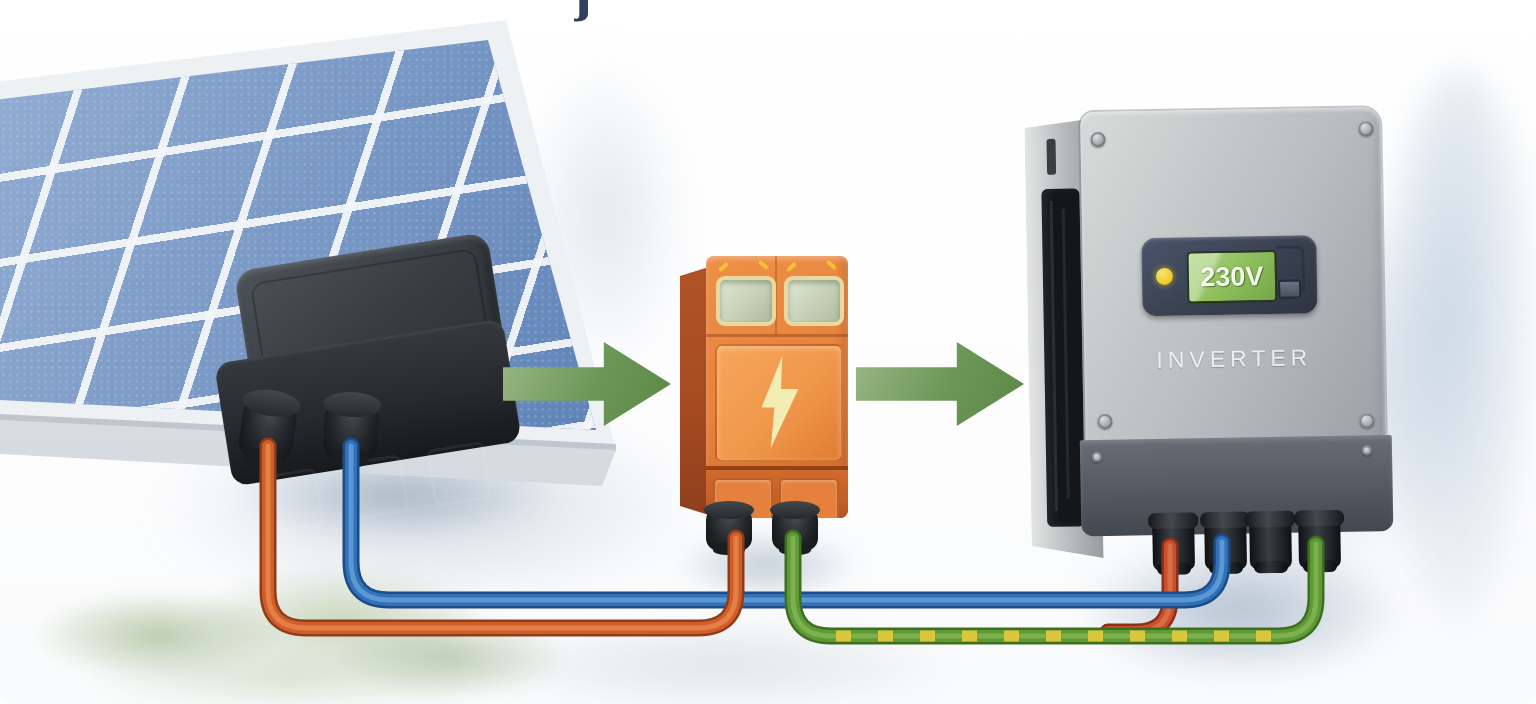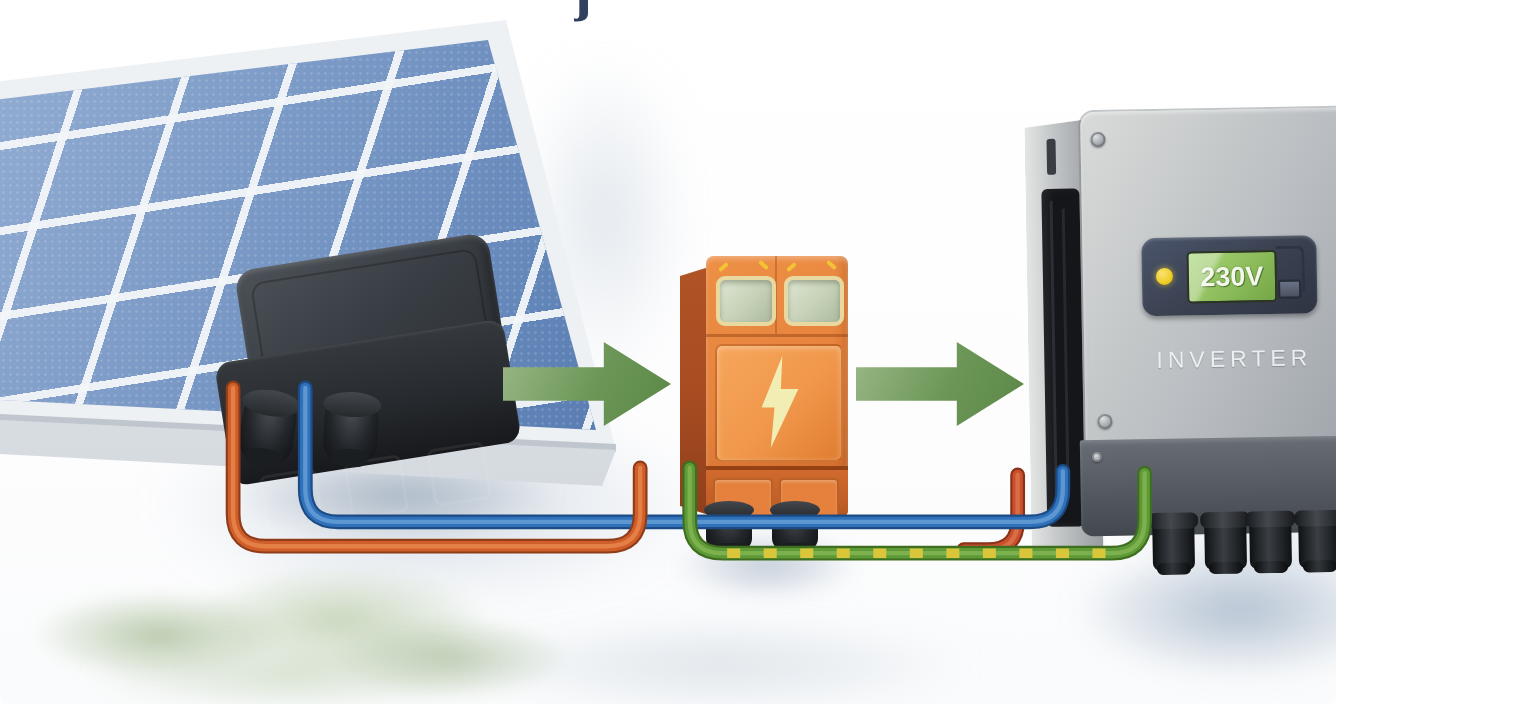--- a/index.html
+++ b/index.html
@@ -1,16 +1,16 @@
 <!DOCTYPE html>
 <html style="--wire-orange: #cf5e2a; --wire-blue: #2f72bb; --wire-green: #5f9a39; --wire-stripe: #d9c63a; --wire-red: #c8502e; --arrow-green: #6b9657; --spd-orange: #e5813c; --spd-side: #a84c22; --spd-panel: #f0974b; --bolt-yellow: #f2edb2; --panel-blue: #6487ba; --panel-frame: #eef1f4; --box-dark: #2c3035; --inverter-gray: #b9bdc2; --inverter-band: #585d65; --lcd-green: #8abb58; --led-yellow: #f0cd28;"><head>
 <meta charset="utf-8">
 <style>
   html,body{margin:0;padding:0;background:#ffffff;font-family:"Liberation Sans",sans-serif;}
-  .canvas{position:relative;width:1336px;height:704px;overflow:hidden;
+  .canvas{position:relative;width:1536px;height:704px;overflow:hidden;
     background:linear-gradient(180deg,#ffffff 0%,#fdfdfe 60%,#fafbfc 100%);border-radius:10px;}
   .abs{position:absolute;}
   
   .wash{position:absolute;border-radius:50%;pointer-events:none;}
   .wash-right{left:1386px;top:70px;width:150px;height:560px;background:radial-gradient(ellipse at 45% 40%,rgba(168,190,210,.55),rgba(190,205,220,.25) 60%,transparent 75%);filter:blur(18px);}
   .wash-inverter{left:1070px;top:170px;width:420px;height:430px;background:radial-gradient(ellipse,rgba(150,172,195,.45),transparent 70%);filter:blur(24px);}
   .wash-under-inverter{left:1070px;top:540px;width:340px;height:140px;background:radial-gradient(ellipse,rgba(118,144,172,.55),transparent 70%);filter:blur(14px);}
   .wash-center{left:150px;top:400px;width:560px;height:210px;background:radial-gradient(ellipse,rgba(158,176,194,.42),transparent 70%);filter:blur(20px);}
   .wash-panelside{left:520px;top:50px;width:170px;height:330px;background:radial-gradient(ellipse,rgba(182,196,210,.38),transparent 70%);filter:blur(20px);}
   .wash-bottom{left:460px;top:620px;width:520px;height:90px;background:radial-gradient(ellipse,rgba(165,183,198,.35),transparent 70%);filter:blur(16px);}

